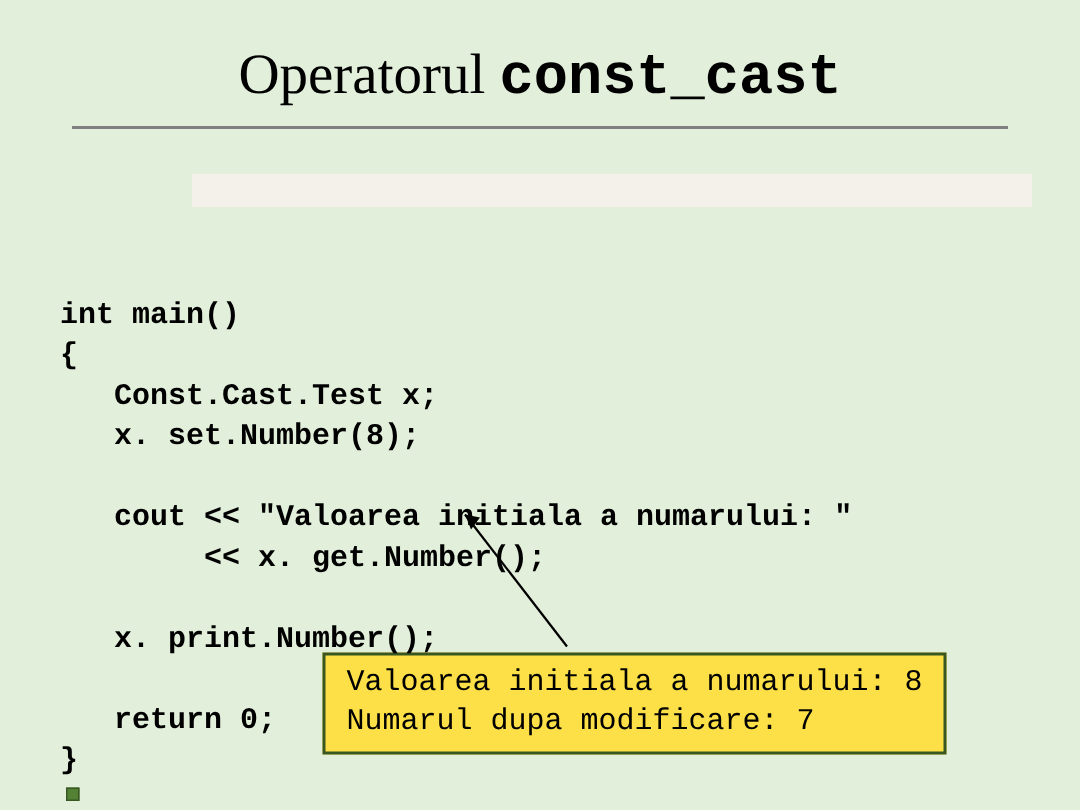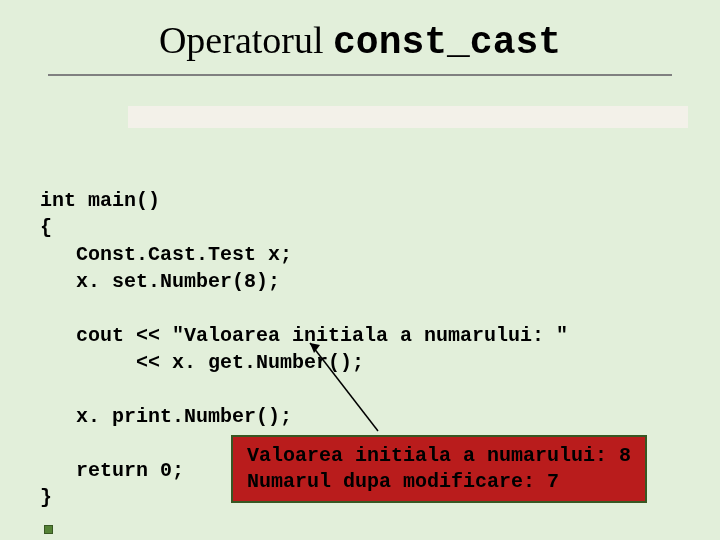--- a/index.html
+++ b/index.html
@@ -10,20 +10,21 @@
     font-family: "Times New Roman", serif;
     position: relative;
     overflow: hidden;
   }
   .title {
     text-align: center;
     font-size: 38px;
     color: #000;
     padding-top: 18px;
     padding-bottom: 10px;
+    margin-top: 10px;
   }
   .title .mono {
     font-family: "Courier New", monospace;
     font-weight: bold;
   }
   .underline {
     height: 2px;
     background: #808080;
     margin: 0 48px 30px 48px;
   }
@@ -45,28 +46,28 @@
     height: 22px;
     background: #f3f1e9;
     z-index: 0;
   }
   .code-content {
     position: relative;
     z-index: 1;
   }
   .output-box {
     position: absolute;
-    left: 231px;
+    left: 215px;
     top: 435px;
     border: 2.5px solid #385723;
-    background: #b91c1c;
+    background: #fde047;
     padding: 6px 14px 6px 14px;
     font-family: "Courier New", monospace;
     font-size: 20px;
-    font-weight: bold;
+    font-weight: normal;
     line-height: 1.3;
     color: #000;
     white-space: pre;
   }
   .bullet {
     position: absolute;
     left: 44px;
     top: 525px;
     width: 9px;
     height: 9px;

